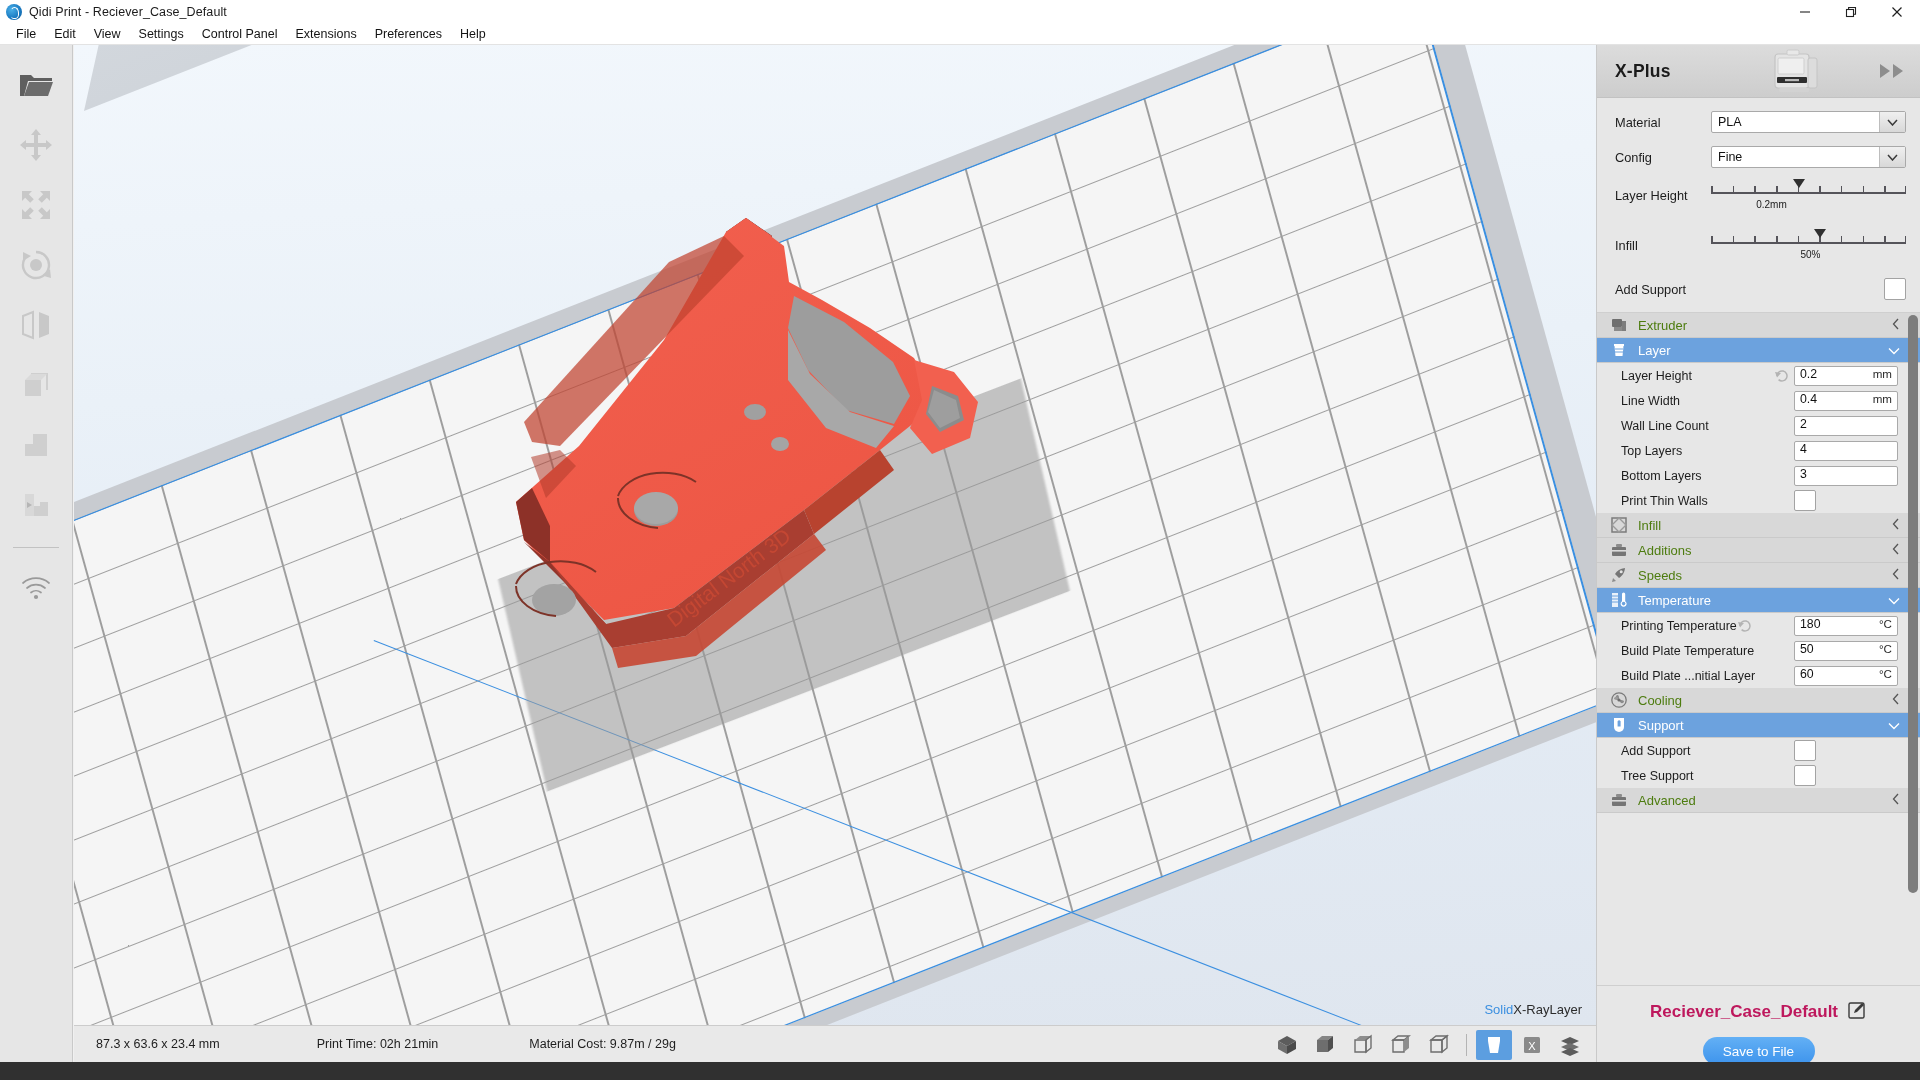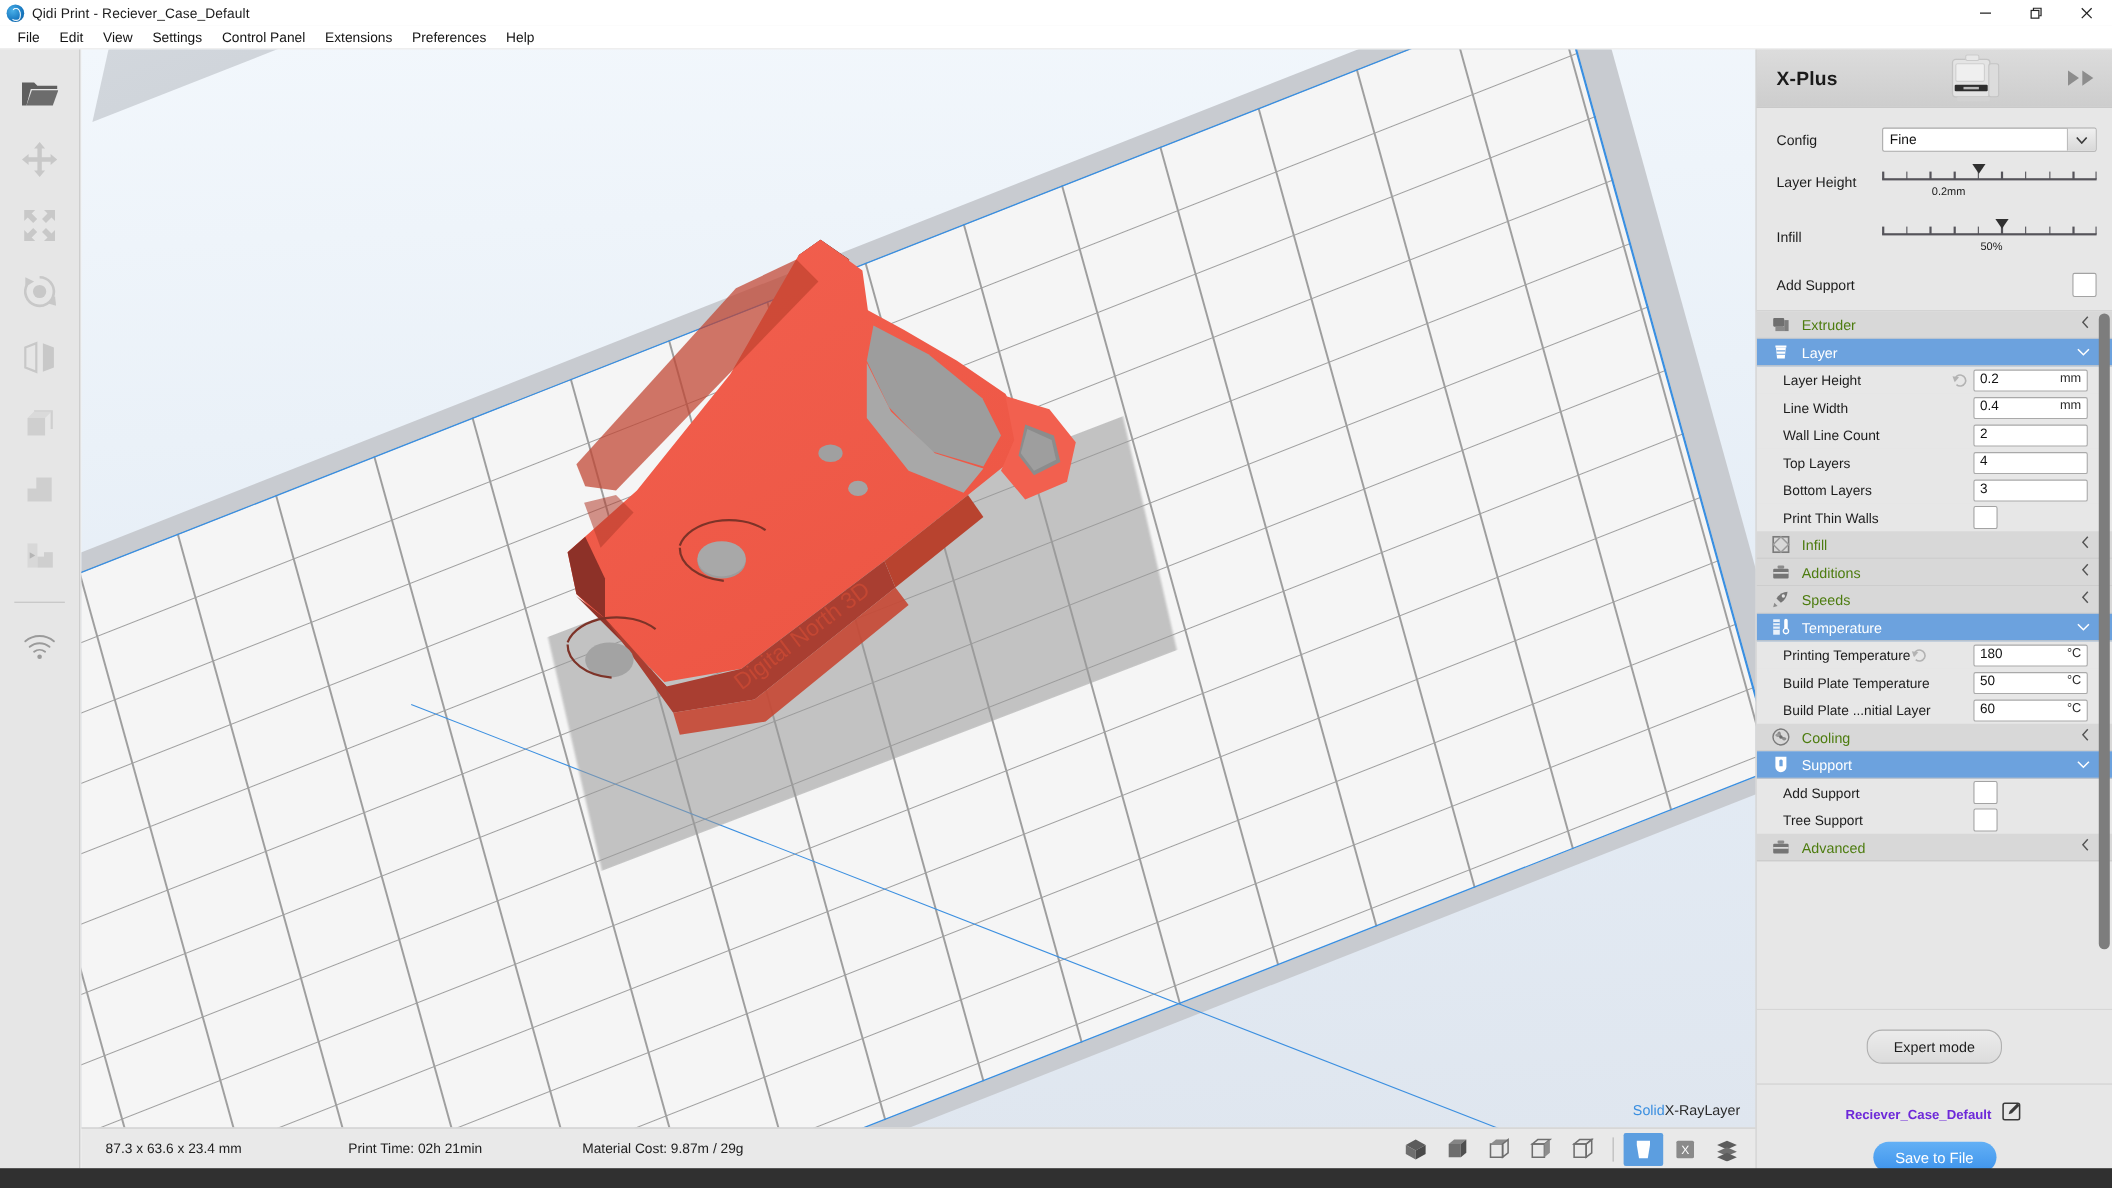--- a/index.html
+++ b/index.html
@@ -248,21 +248,21 @@
   }
   .expertbtn {
     padding: 7px 24px; border-radius: 14px; font-size: 13px; color: #1c1c1c;
     background: linear-gradient(180deg,#ececec,#dcdcdc); border: 1px solid #b0b0b0;
   }
   .footer {
     height: 95px; background: #e7e7e7; border-top: 1px solid #cfcfcf;
     display: flex; flex-direction: column; align-items: center; padding-top: 14px;
   }
   .fname-row { display: flex; align-items: center; gap: 9px; }
-  .fname { font-size: 12px; font-weight: bold; color: #6d28d9; }
+  .fname { font-size: 17px; font-weight: bold; color: #be185d; }
   .savebtn {
     margin-top: 13px; width: 112px; height: 28px; border-radius: 14px;
     background: linear-gradient(180deg,#63b0f5,#3d93ec);
     color: #fff; font-size: 13.5px; display: flex; align-items: center; justify-content: center;
   }
   .bottomstrip {
     position: absolute; left: 0; bottom: 0; width: 1920px; height: 18px; background: #303030;
   }
 </style>
 </head>
@@ -545,20 +545,31 @@
       </div>
       <div class="rp-expand">
         <svg width="30" height="18" viewBox="0 0 30 18">
           <polygon points="2,2 12,9 2,16" fill="#8d8d8d"></polygon>
           <polygon points="15,2 25,9 15,16" fill="#8d8d8d"></polygon>
         </svg>
       </div>
     </div>
 
     <div class="quick">
+      <div class="qrow">
+        <div class="qlabel">Material</div>
+        <div class="qselect">
+          <div class="val">PLA</div>
+          <div class="arrow">
+            <svg width="11" height="7" viewBox="0 0 11 7">
+                <polyline points="1,1 5.5,6 10,1" fill="none" stroke="#3a3a3a" stroke-width="1.5"></polyline>
+              </svg>
+          </div>
+        </div>
+      </div>
       <div class="qgap"></div>
       <div class="qrow">
         <div class="qlabel">Config</div>
         <div class="qselect">
           <div class="val">Fine</div>
           <div class="arrow">
             <svg width="11" height="7" viewBox="0 0 11 7">
                 <polyline points="1,1 5.5,6 10,1" fill="none" stroke="#3a3a3a" stroke-width="1.5"></polyline>
               </svg>
           </div>
@@ -851,23 +862,20 @@
         <div class="sec-chev">
           <svg width="8" height="12" viewBox="0 0 8 12">
               <polyline points="6,1 1.5,6 6,11" fill="none" stroke="#555" stroke-width="1.3"></polyline>
             </svg>
         </div>
       </div>
 
       <div class="sec-scrollbar"></div>
     </div>
 
-    <div class="expertrow">
-      <div class="expertbtn">Expert mode</div>
-    </div>
 
     <div class="footer">
       <div class="fname-row">
         <div class="fname">Reciever_Case_Default</div>
         <div>
           <svg width="20" height="20" viewBox="0 0 20 20">
             <rect x="2" y="3" width="15" height="15" rx="1.6" fill="none" stroke="#3a3a3a" stroke-width="1.4"></rect>
             <path d="M7 13l1-3 7-7 2 2-7 7z" fill="#3a3a3a"></path>
           </svg>
         </div>

